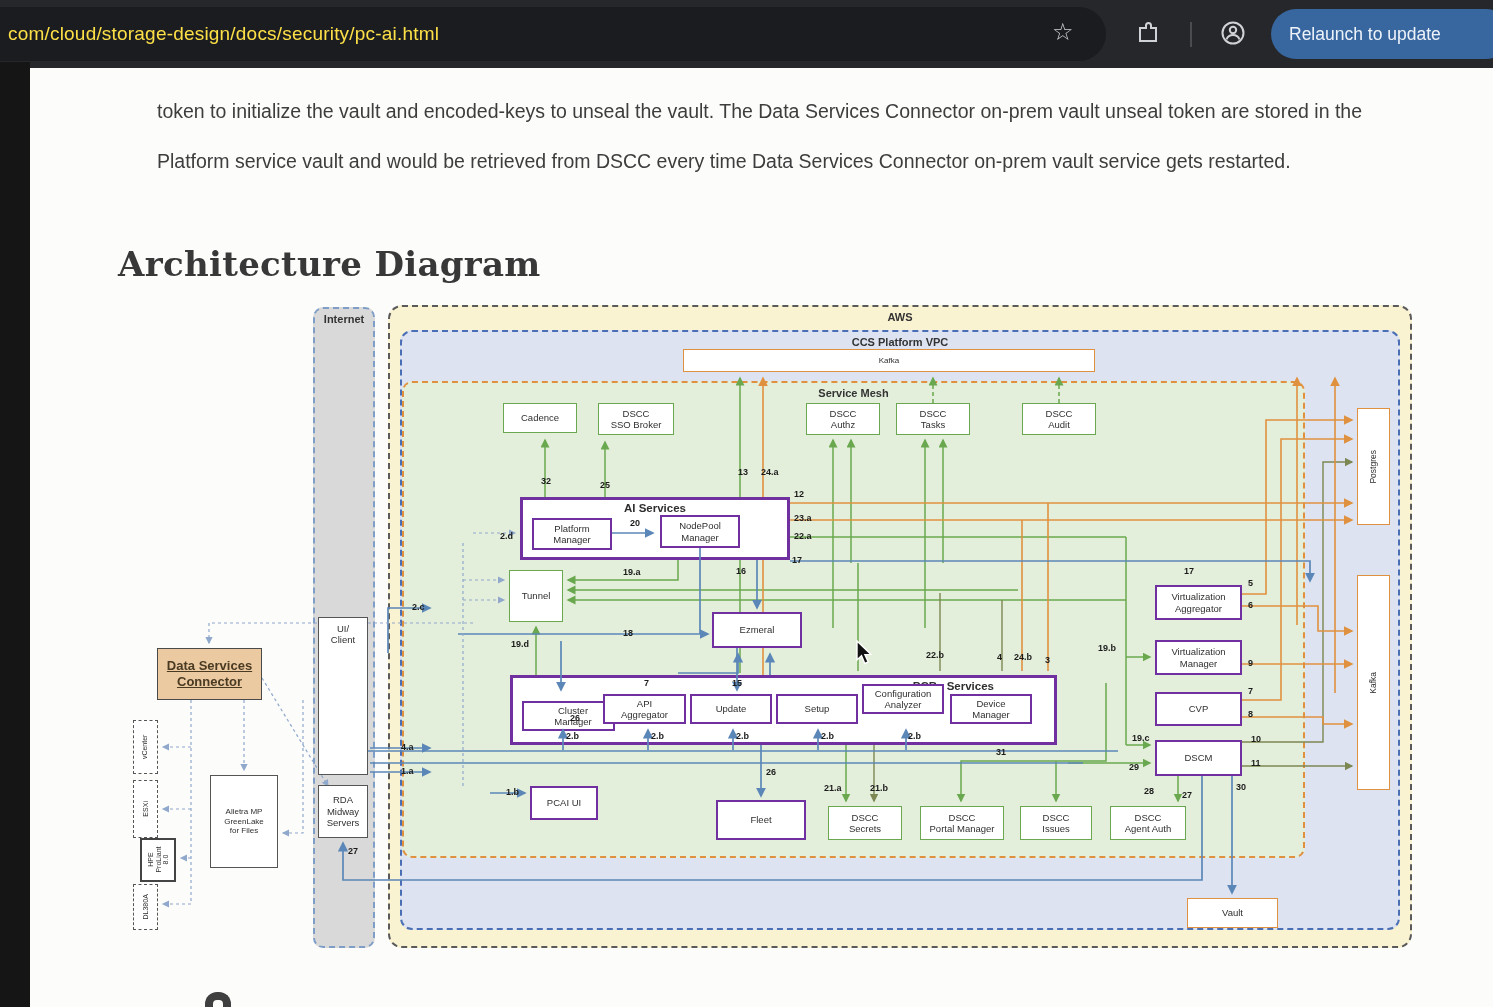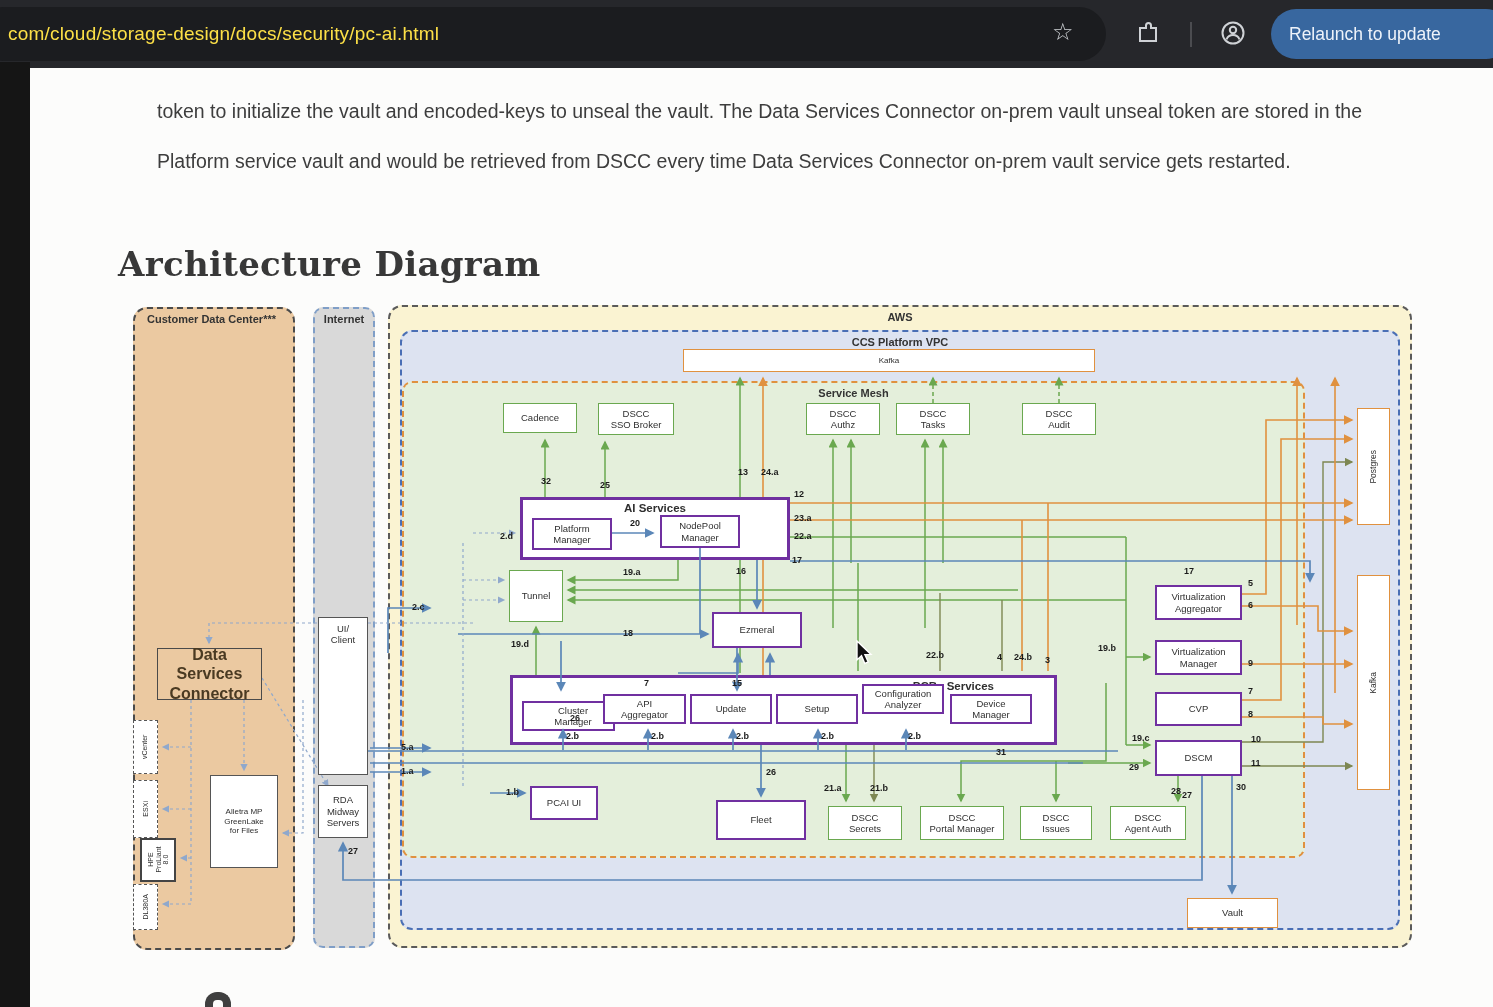--- a/index.html
+++ b/index.html
@@ -44,21 +44,21 @@
         text-align:center;font-size:9.5px;line-height:1.2;color:#2f2f2f;box-sizing:border-box;z-index:2;}
   .node span{white-space:pre-line;}
   .node.g{border:1.5px solid #6aa84f;}
   .node.p{border:2.5px solid #7030a0;}
   .node.plg{border:3px solid #7030a0;align-items:flex-start;font-weight:700;font-size:11.5px;padding-top:2px;}
   .node.tr{justify-content:flex-end;padding-right:60px;}
   .node.o{border:1.5px solid #e0913f;}
   .node.ov{border:1.5px solid #e0913f;}
   .node.ov span{writing-mode:vertical-rl;transform:rotate(180deg);font-size:8.5px;}
   .node.dark{border:1.5px solid #555;}
-  .node.tan{background:#ebc9a1;border:1.5px solid #4a4a4a;font-weight:700;font-size:16px;color:#4a3a22;}
+  .node.tan{background:#ebc9a1;border:1.5px solid #4a4a4a;font-weight:700;font-size:13px;color:#4a3a22;text-decoration:underline;}
   .node.dash{border:1.5px dashed #555;}
   .node.hvy{border:2px solid #444;}
   .node.top{align-items:flex-start;padding-top:5px;}
   .node.rot span{transform:rotate(-90deg);font-size:7px;line-height:1.1;}
   .node.f8 span{font-size:8px;}
   .elabel{position:absolute;font-size:9px;font-weight:700;color:#1b1b1b;z-index:4;white-space:nowrap;}
   .eg{stroke:#6aa84f;stroke-width:1.5;fill:none;}
   .eo{stroke:#e0913f;stroke-width:1.6;fill:none;}
   .eol{stroke:#7d8752;stroke-width:1.4;fill:none;}
   .eb{stroke:#5b87b8;stroke-width:1.7;fill:none;}
@@ -85,23 +85,20 @@
   <button class="relaunch">Relaunch to update</button>
 </div>
 <div class="left-band"></div>
 
 <p class="para">token to initialize the vault and encoded-keys to unseal the vault. The Data Services Connector on-prem vault unseal token are stored in the Platform service vault and would be retrieved from DSCC every time Data Services Connector on-prem vault service gets restarted.</p>
 <h2 class="h2">Architecture Diagram</h2>
 <div class="partial-glyph"></div>
 
 <div id="diagram">
 
-  <div class="region r-tan" style="left: 15px; top: 14px; width: 162px; height: 643px;">
-      <span class="rlabel l">Customer Data Center***</span>
-    </div>
     <div class="region r-gray" style="left: 195px; top: 14px; width: 62px; height: 641px;">
       <span class="rlabel c">Internet</span>
     </div>
     <div class="region r-yellow" style="left: 270px; top: 12px; width: 1024px; height: 643px;">
       <span class="rlabel c">AWS</span>
     </div>
     <div class="region r-blue" style="left: 282px; top: 37px; width: 1000px; height: 600px;">
       <span class="rlabel c">CCS Platform VPC</span>
     </div>
     <div class="region r-green" style="left: 284px; top: 88px; width: 903px; height: 477px;">
@@ -404,20 +401,20 @@
     <span class="elabel" style="left: 1130px; top: 285px;">5</span>
     <span class="elabel" style="left: 1130px; top: 307px;">6</span>
     <span class="elabel" style="left: 980px; top: 350px;">19.b</span>
     <span class="elabel" style="left: 1130px; top: 365px;">9</span>
     <span class="elabel" style="left: 1130px; top: 393px;">7</span>
     <span class="elabel" style="left: 1130px; top: 416px;">8</span>
     <span class="elabel" style="left: 1133px; top: 441px;">10</span>
     <span class="elabel" style="left: 1133px; top: 465px;">11</span>
     <span class="elabel" style="left: 1014px; top: 440px;">19.c</span>
     <span class="elabel" style="left: 1011px; top: 469px;">29</span>
-    <span class="elabel" style="left: 1026px; top: 493px; margin-left: 27px;">28</span>
+    <span class="elabel" style="left: 1026px; top: 493px;">28</span>
     <span class="elabel" style="left: 1064px; top: 497px;">27</span>
     <span class="elabel" style="left: 1118px; top: 489px;">30</span>
-    <span class="elabel" style="left: 283px; top: 449px;">5.a</span>
+    <span class="elabel" style="left: 283px; top: 449px;">4.a</span>
     <span class="elabel" style="left: 283px; top: 473px;">1.a</span>
     <span class="elabel" style="left: 388px; top: 494px;">1.b</span>
     <span class="elabel" style="left: 230px; top: 553px;">27</span>
   </div>
 
 </body></html>

